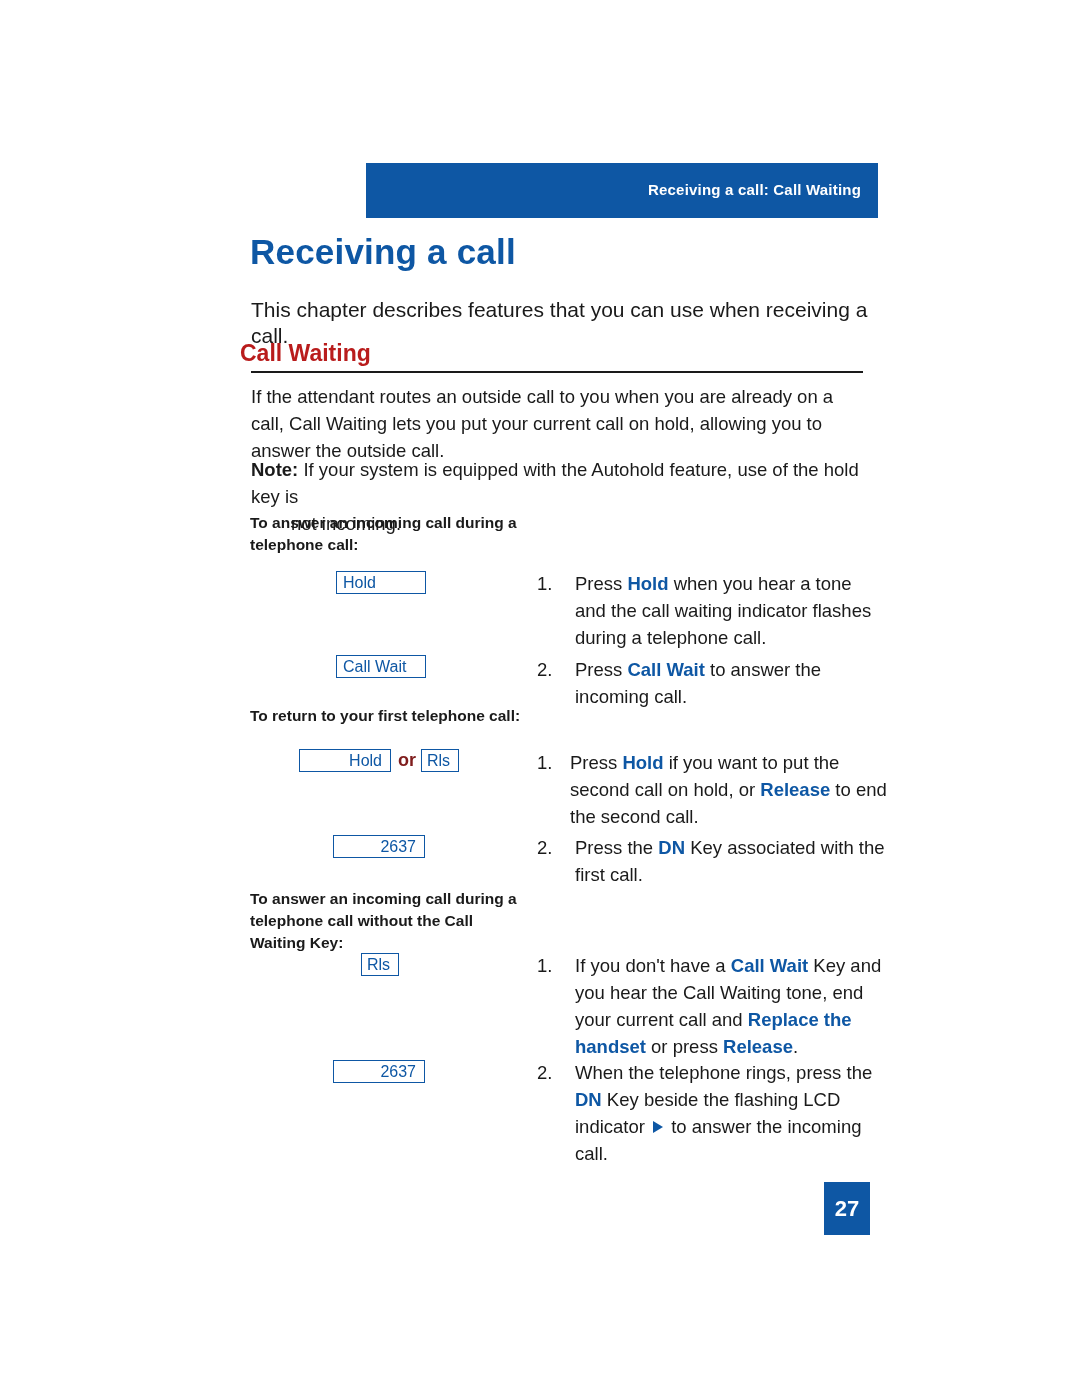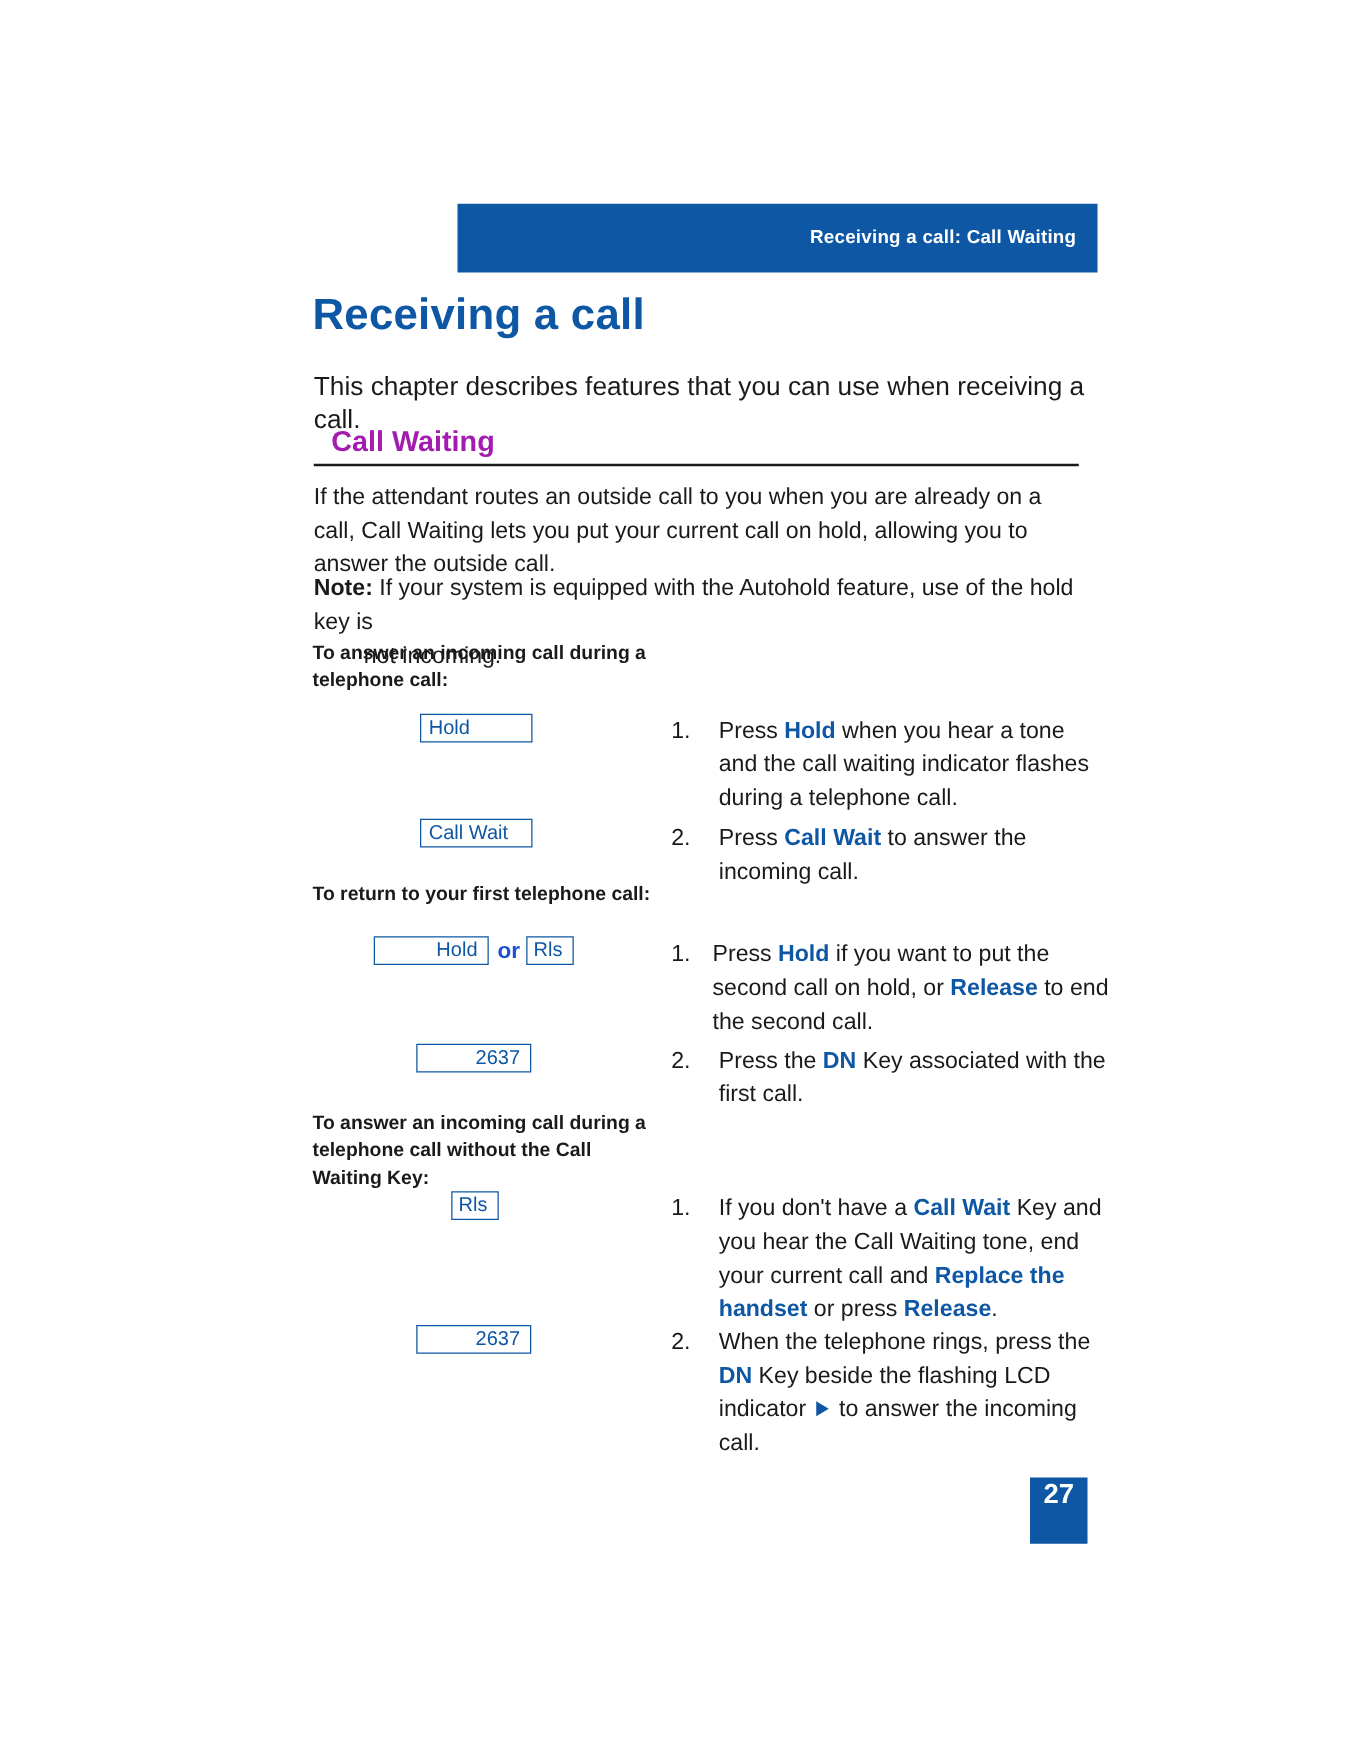--- a/index.html
+++ b/index.html
@@ -56,25 +56,25 @@
     position: absolute;
     left: 251px;
     top: 297px;
     width: 640px;
     font-size: 21px;
     color: #1a1a1a;
     line-height: 26px;
   }
   .section-title {
     position: absolute;
-    left: 265px;
+    left: 240px;
     top: 340px;
     font-size: 23px;
     font-weight: bold;
-    color: #a21caf;
+    color: #b91c1c;
   }
   .section-rule {
     position: absolute;
     left: 251px;
     top: 371px;
     width: 612px;
     height: 2px;
     background: #1a1a1a;
   }
   .body-para {
@@ -130,21 +130,21 @@
     padding-left: 6px;
   }
   .keybox.right-label {
     justify-content: flex-end;
     padding-right: 8px;
   }
   .or-text {
     position: absolute;
     font-size: 18px;
     font-weight: bold;
-    color: #1d4ed8;
+    color: #7f1d1d;
   }
 
   
   .step {
     position: absolute;
     font-size: 18.5px;
     line-height: 27px;
     color: #1a1a1a;
   }
   .step .num {
@@ -174,21 +174,21 @@
     position: absolute;
     left: 824px;
     top: 1182px;
     width: 46px;
     height: 53px;
     background: #0e57a4;
     color: #ffffff;
     font-size: 22px;
     font-weight: bold;
     display: flex;
-    align-items: flex-start;
+    align-items: center;
     justify-content: center;
   }
 </style>
 </head>
 <body>
 
 <div class="page">
 
   <div class="header-bar">
     <div class="header-bar-text">Receiving a call: Call Waiting</div>

